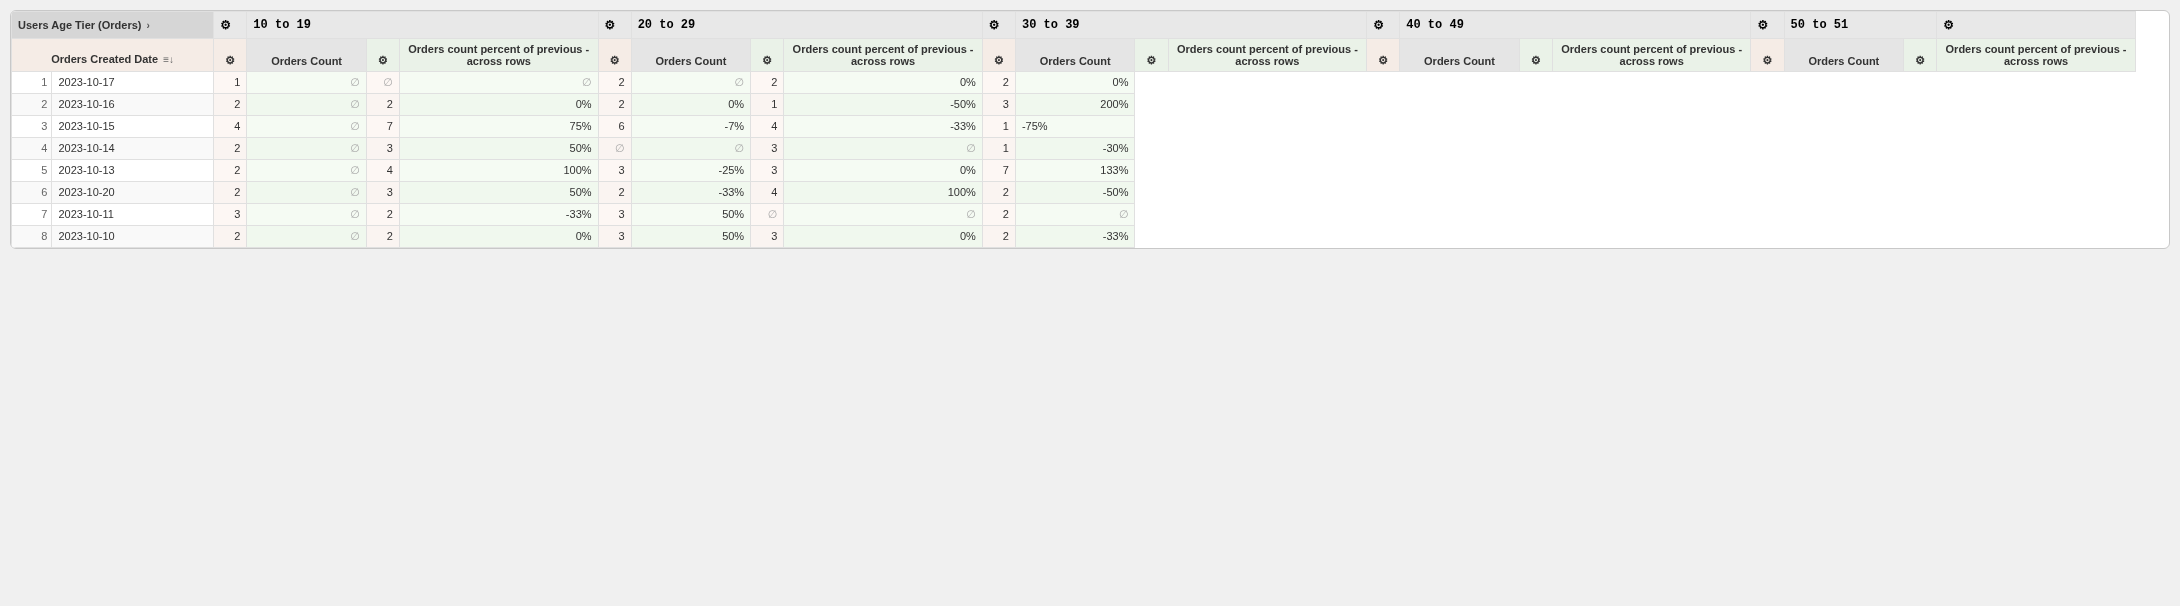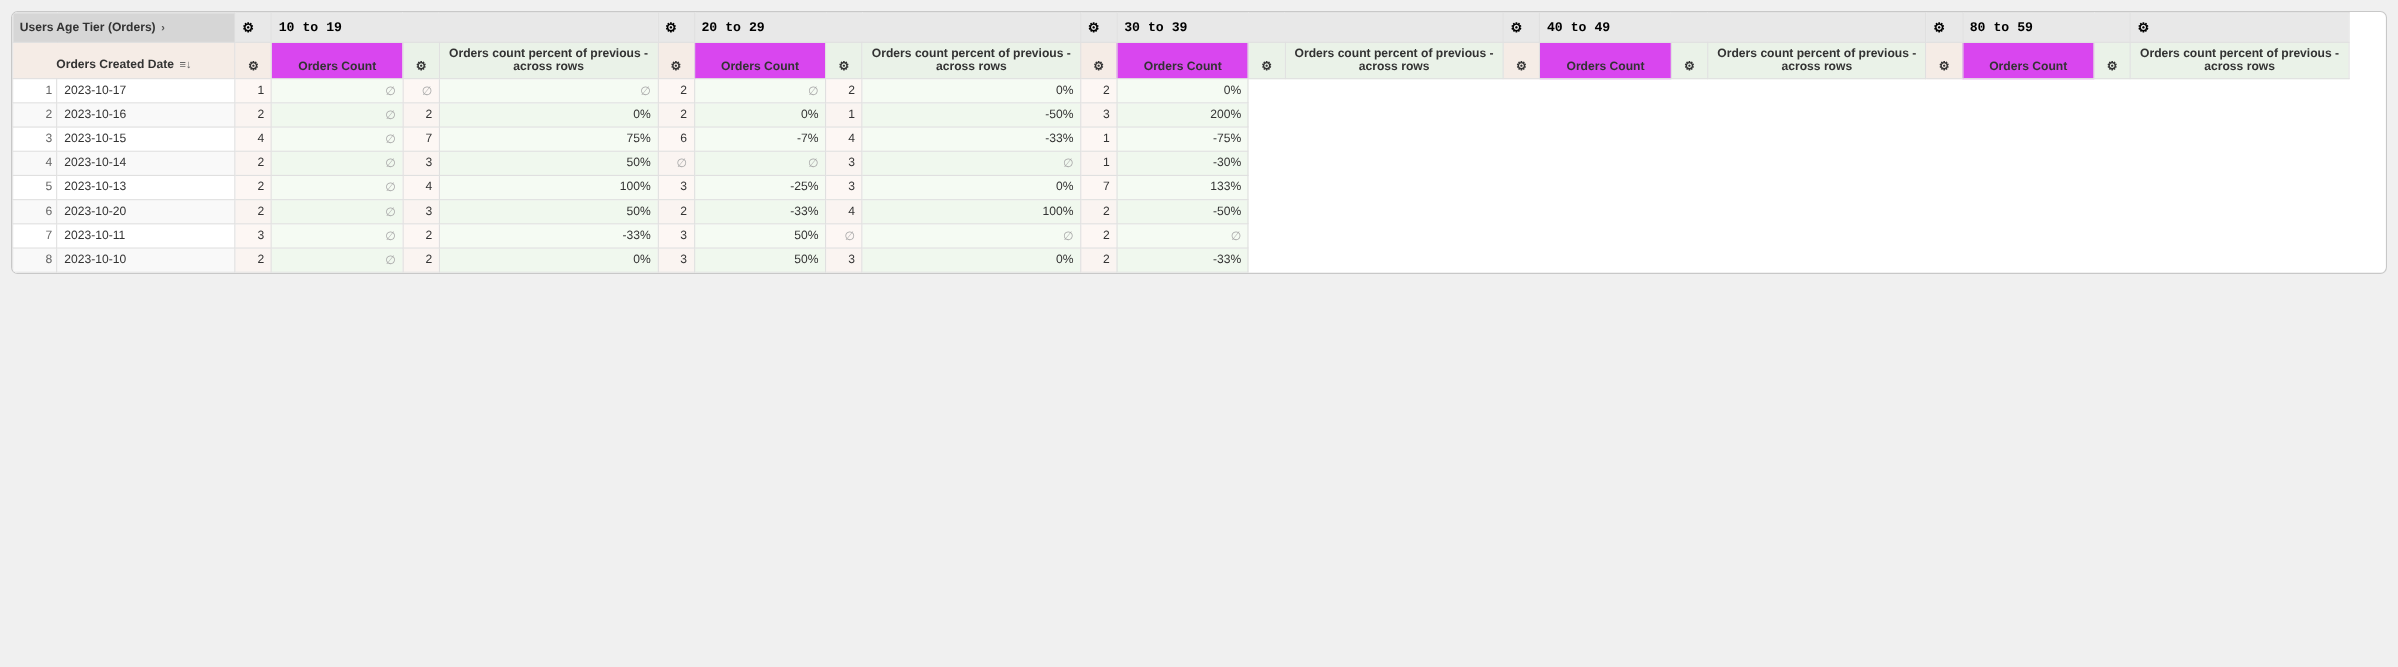--- a/index.html
+++ b/index.html
@@ -44,21 +44,21 @@
     
     .header-col-orders-created {
       background: #f5ece6;
       font-size: 11px;
       font-weight: 600;
       color: #333;
       vertical-align: bottom;
       padding-bottom: 6px;
     }
     .header-col-orders-count {
-      background: #d946ef;
+      background: #e5e5e5;
       font-size: 11px;
       font-weight: 600;
       color: #333;
       vertical-align: bottom;
     }
     .header-col-pct {
       background: #eaf2e8;
       font-size: 11px;
       font-weight: 600;
       color: #333;
@@ -172,21 +172,21 @@
           <div class="tier-header-content">
             <span>40 to 49</span>
           </div>
         </th>
         <th class="header-tier-cell">
           <span>⚙</span>
         </th>
 
         <th colspan="2" class="header-tier-cell">
           <div class="tier-header-content">
-            <span>80 to 59</span>
+            <span>50 to 51</span>
           </div>
         </th>
         <th class="header-tier-cell">
           <span>⚙</span>
         </th>
       </tr>
 
       <tr>
         <th colspan="2" class="header-col-orders-created">
           <span>Orders Created Date</span>
@@ -313,21 +313,21 @@
       <td style="background:#fdf7f4;text-align:right;font-size:11px;color:#333;">7</td>
       <td style="background:#f5fbf3;text-align:right;font-size:11px;color:#333;">75%</td>
 
       <td style="background:#fdf7f4;text-align:right;font-size:11px;color:#333;">6</td>
       <td style="background:#f5fbf3;text-align:right;font-size:11px;color:#333;">-7%</td>
 
       <td style="background:#fdf7f4;text-align:right;font-size:11px;color:#333;">4</td>
       <td style="background:#f5fbf3;text-align:right;font-size:11px;color:#333;">-33%</td>
 
       <td style="background:#fdf7f4;text-align:right;font-size:11px;color:#333;">1</td>
-      <td style="background:#f5fbf3;text-align:right;font-size:11px;color:#333;">-75%</td>
+      <td style="background:#f5fbf3;text-align:left;font-size:11px;color:#333;">-75%</td>
     </tr>
         <tr class="data-row-even">
     <td class="cell-index">4</td>
     <td class="cell-date">2023-10-14</td>
 
       <td style="background:#faf4f1;text-align:right;font-size:11px;color:#333;">2</td>
       <td style="background:#f0f8ee;text-align:right;font-size:11px;color:#aaa;">∅</td>
 
       <td style="background:#faf4f1;text-align:right;font-size:11px;color:#333;">3</td>
       <td style="background:#f0f8ee;text-align:right;font-size:11px;color:#333;">50%</td>

